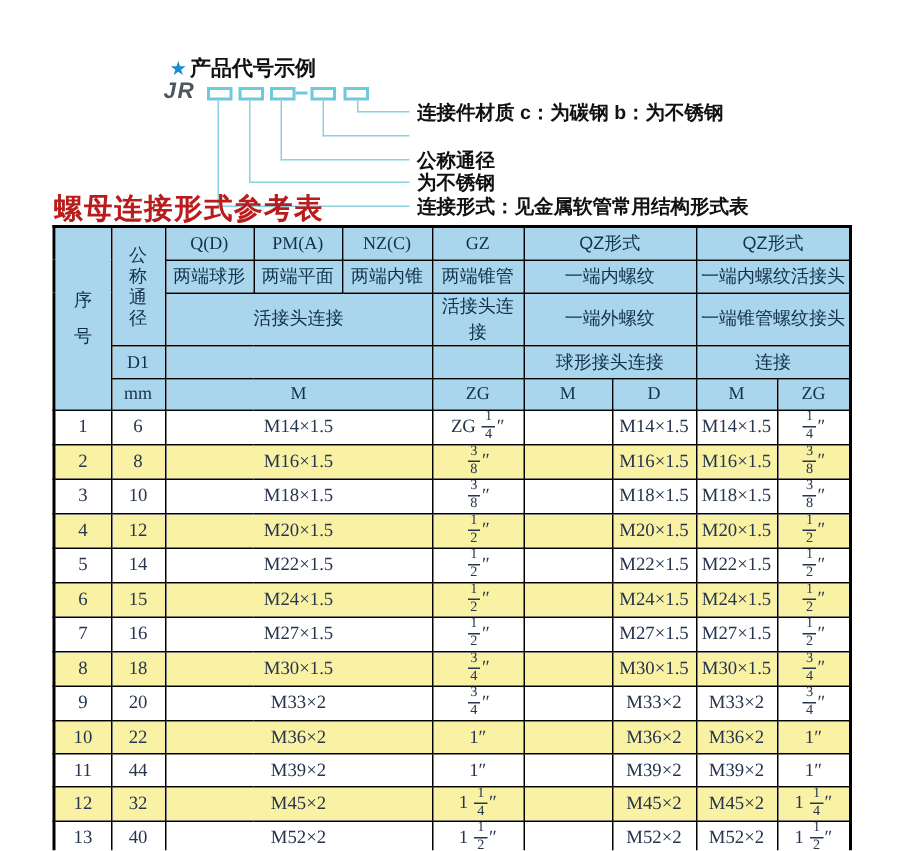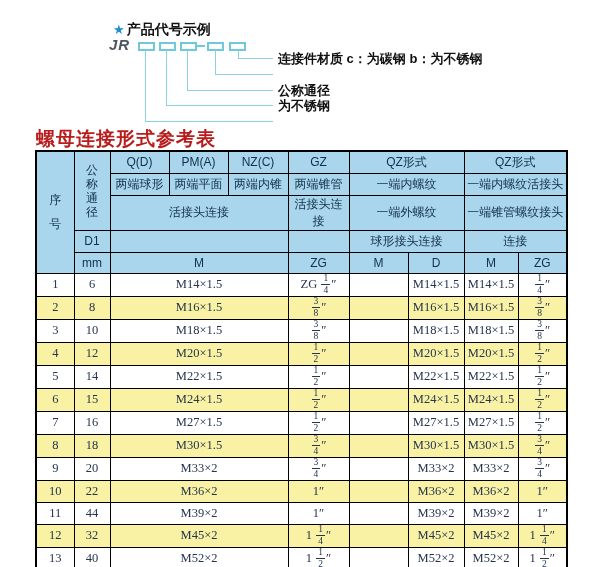--- a/index.html
+++ b/index.html
@@ -1,20 +1,20 @@
 <!DOCTYPE html>
 <html><head>
 <meta charset="utf-8">
 <style>
   html,body{margin:0;padding:0;background:#fff;}
   .page{position:relative;width:600px;height:567px;background:#fff;overflow:hidden;
         font-family:"Liberation Sans","DejaVu Sans",sans-serif;}
 
   
-  .diagram{position:absolute;left:0;top:0;width:600px;height:150px;}
+  .diagram{position:absolute;left:0;top:16px;width:600px;height:150px;}
   .d-heading{position:absolute;left:113px;top:21px;font-size:14px;font-weight:bold;color:#111;white-space:nowrap;}
   .d-heading .star{color:#1b8ed0;font-size:13px;margin-right:2px;}
   .jr{position:absolute;left:109px;top:36px;font-size:15px;font-weight:bold;color:#4d565f;letter-spacing:1px;font-style:italic;}
   .cbox{position:absolute;top:42px;width:13px;height:5px;border:2px solid #6fc9db;background:#fff;}
   .b1{left:138px}.b2{left:159px}.b3{left:180px}.b4{left:207px}.b5{left:229px}
   .cdash{position:absolute;left:197px;top:45px;width:8px;height:2px;background:#6fc9db;}
   .elbow{position:absolute;border-left:1.5px solid #8ad2e0;border-bottom:1.5px solid #8ad2e0;}
   .e1{left:238px;top:50px;width:34px;height:8px;}
   .e2{left:215px;top:50px;width:57px;height:24px;}
   .e3{left:187px;top:50px;width:85px;height:40px;}
@@ -26,21 +26,21 @@
 
   
   .table-title{position:absolute;left:36px;top:126px;margin:0;font-size:19px;font-weight:bold;color:#b91c1c;
                font-family:"Liberation Serif","DejaVu Serif",serif;letter-spacing:1px;white-space:nowrap;}
 
   
   table.ref{position:absolute;left:35px;top:150px;width:531px;border-collapse:collapse;table-layout:fixed;
             border:2px solid #000;}
   table.ref th,table.ref td{border:1px solid #000;padding:0 1px;text-align:center;vertical-align:middle;overflow:hidden;}
   table.ref th{background:#a9d6ec;font-weight:normal;font-size:12px;color:#12304a;}
-  .code-font{font-family:Liberation Sans, sans-serif;font-size:12.5px;}
+  .code-font{font-family:Liberation Serif, serif;font-size:12.5px;}
   .hr1{height:22px}.hr2{height:22px}.hr3{height:23px}.hr4{height:22px}.hr5{height:21px}
   table.ref td{height:21px;font-family:"Liberation Serif","DejaVu Serif",serif;
                font-size:12.5px;color:#26344e;background:#fff;}
   table.ref tr.alt td{background:#f9f2a4;}
   .vstack span{display:block;text-align:center;line-height:14px;}
   .seqcell span{margin:10px 0;}
   
   .frac{display:inline-block;vertical-align:middle;line-height:1;font-size:9.5px;text-align:center;margin:0 1px;}
   .frac .fnum{display:block;border-bottom:1px solid currentColor;padding:0 2px 1px;}
   .frac .fden{display:block;padding-top:1px;}
@@ -64,20 +64,21 @@
 
     <div class="elbow e1"></div>
     <div class="elbow e2"></div>
     <div class="elbow e3"></div>
     <div class="elbow e4"></div>
     <div class="elbow e5"></div>
 
     <div class="dlabel l1">连接件材质  c：为碳钢  b：为不锈钢</div>
     <div class="dlabel l3">公称通径</div>
     <div class="dlabel l4">为不锈钢</div>
+    <div class="dlabel l5">连接形式：见金属软管常用结构形式表</div>
   </div>
 
   <h2 class="table-title">螺母连接形式参考表</h2>
 
   <table class="ref">
     <colgroup>
       <col style="width:38px">
         <col style="width:36px">
       <col style="width:59px">
         <col style="width:59px">

